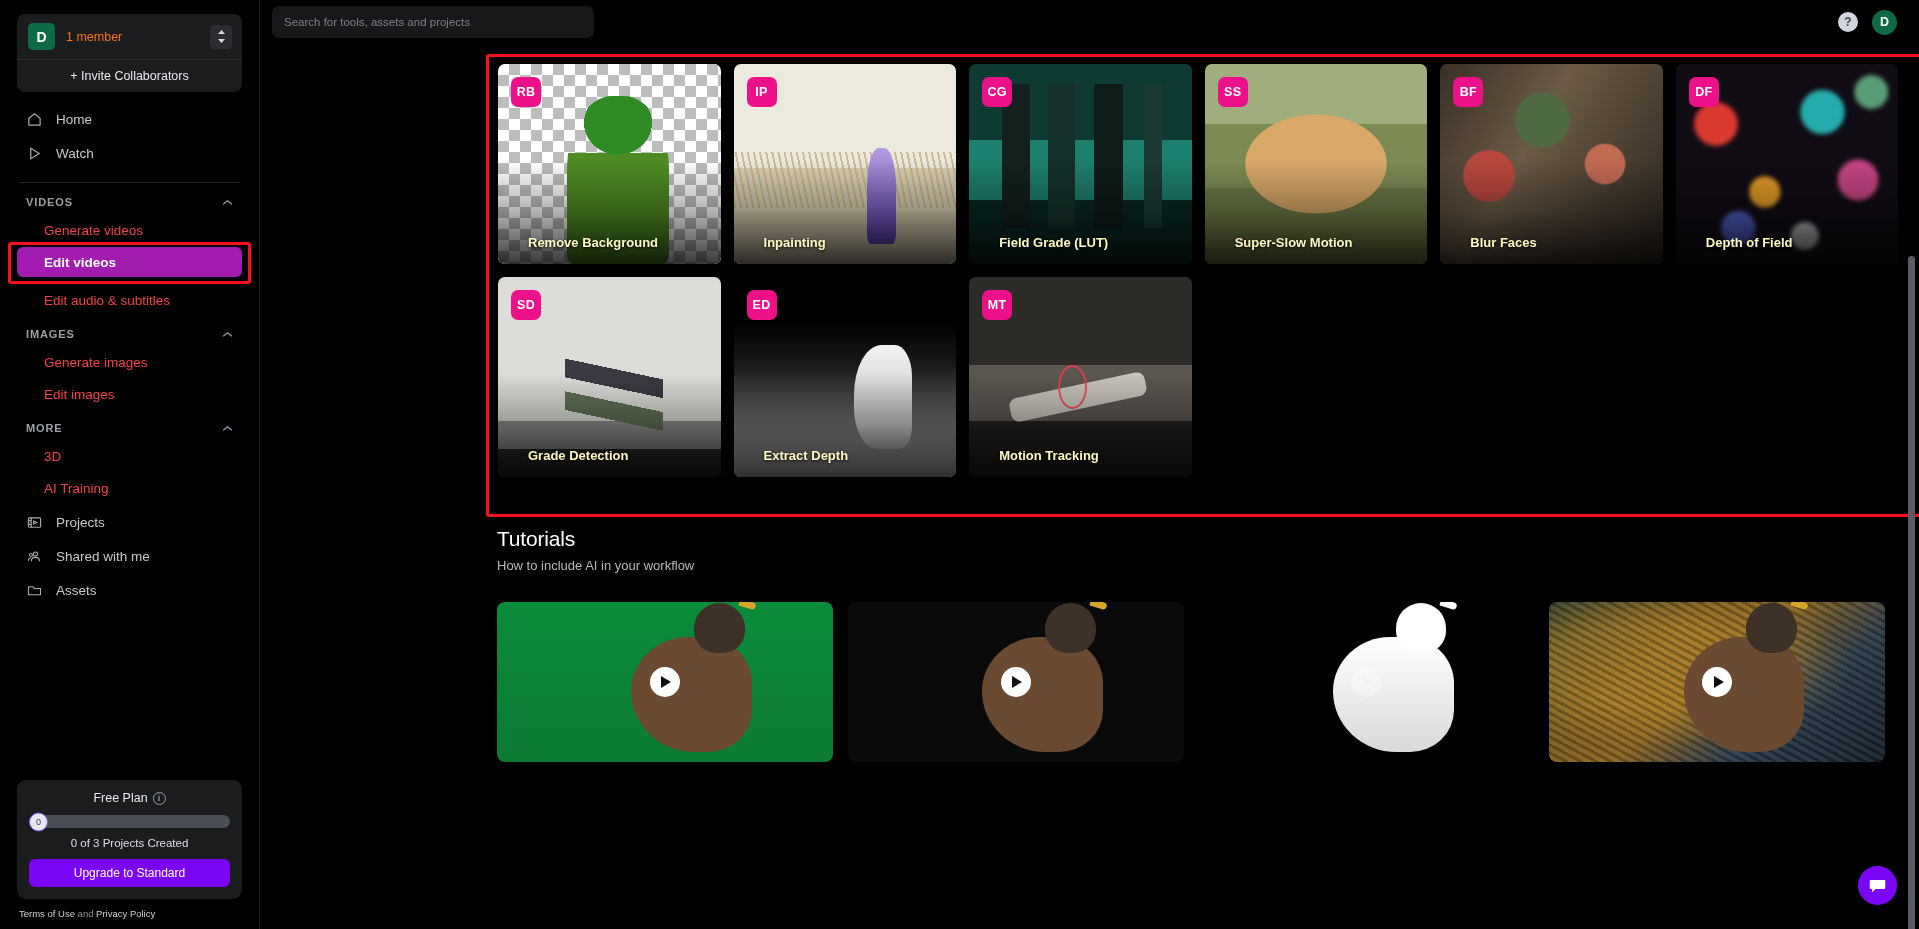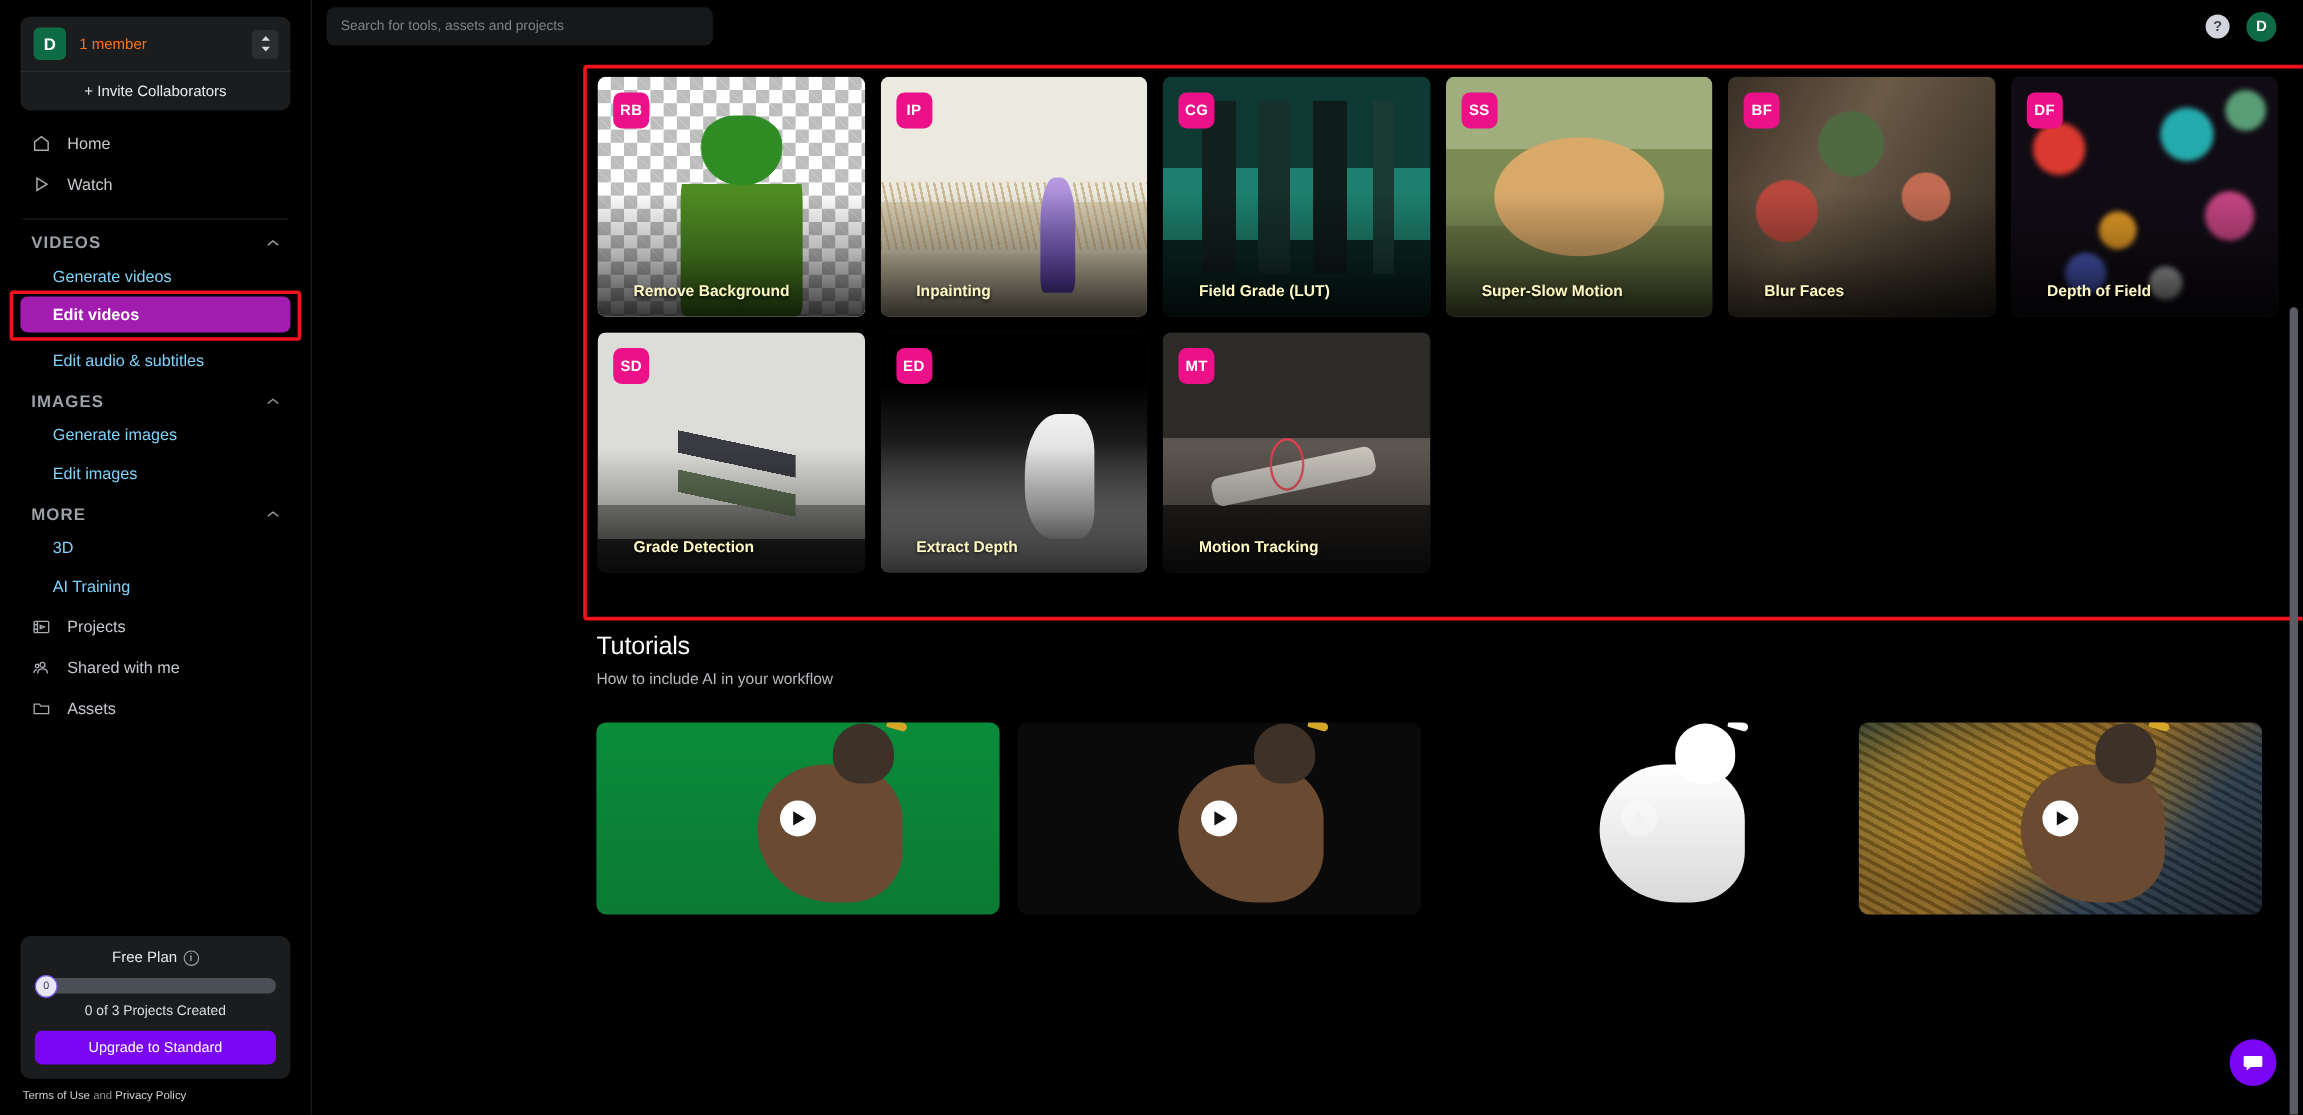--- a/index.html
+++ b/index.html
@@ -54,27 +54,27 @@
     height: 30px; padding: 0 9px;
     border-radius: 6px;
     color: #c6c9ce; font-size: 13.5px;
     margin-bottom: 4px;
   }
   .nav-item .ico { width: 17px; height: 17px; display:flex; align-items:center; justify-content:center; opacity: .85; }
   .divider { height: 1px; background: #1f2124; margin: 10px 2px 8px; }
   .sec-head {
     display: flex; align-items: center; justify-content: space-between;
     padding: 0 9px; height: 22px;
-    font-size: 14px; letter-spacing: .9px; font-weight: 700;
+    font-size: 11px; letter-spacing: .9px; font-weight: 700;
     color: #9aa0a6; text-transform: uppercase;
     margin-bottom: 2px;
   }
   .sub-item {
     height: 30px; display: flex; align-items: center;
-    padding-left: 27px; font-size: 13.5px; color: #7dd3fc;
+    padding-left: 27px; font-size: 13.5px; color: #ef4444;
     border-radius: 6px; margin-bottom: 2px;
   }
   .sub-item.active {
     background: #a21caf; color: #fff; font-weight: 600;
   }
   .hl-ring {
     position: relative;
   }
   .hl-ring::after {
     content: ""; position: absolute;

